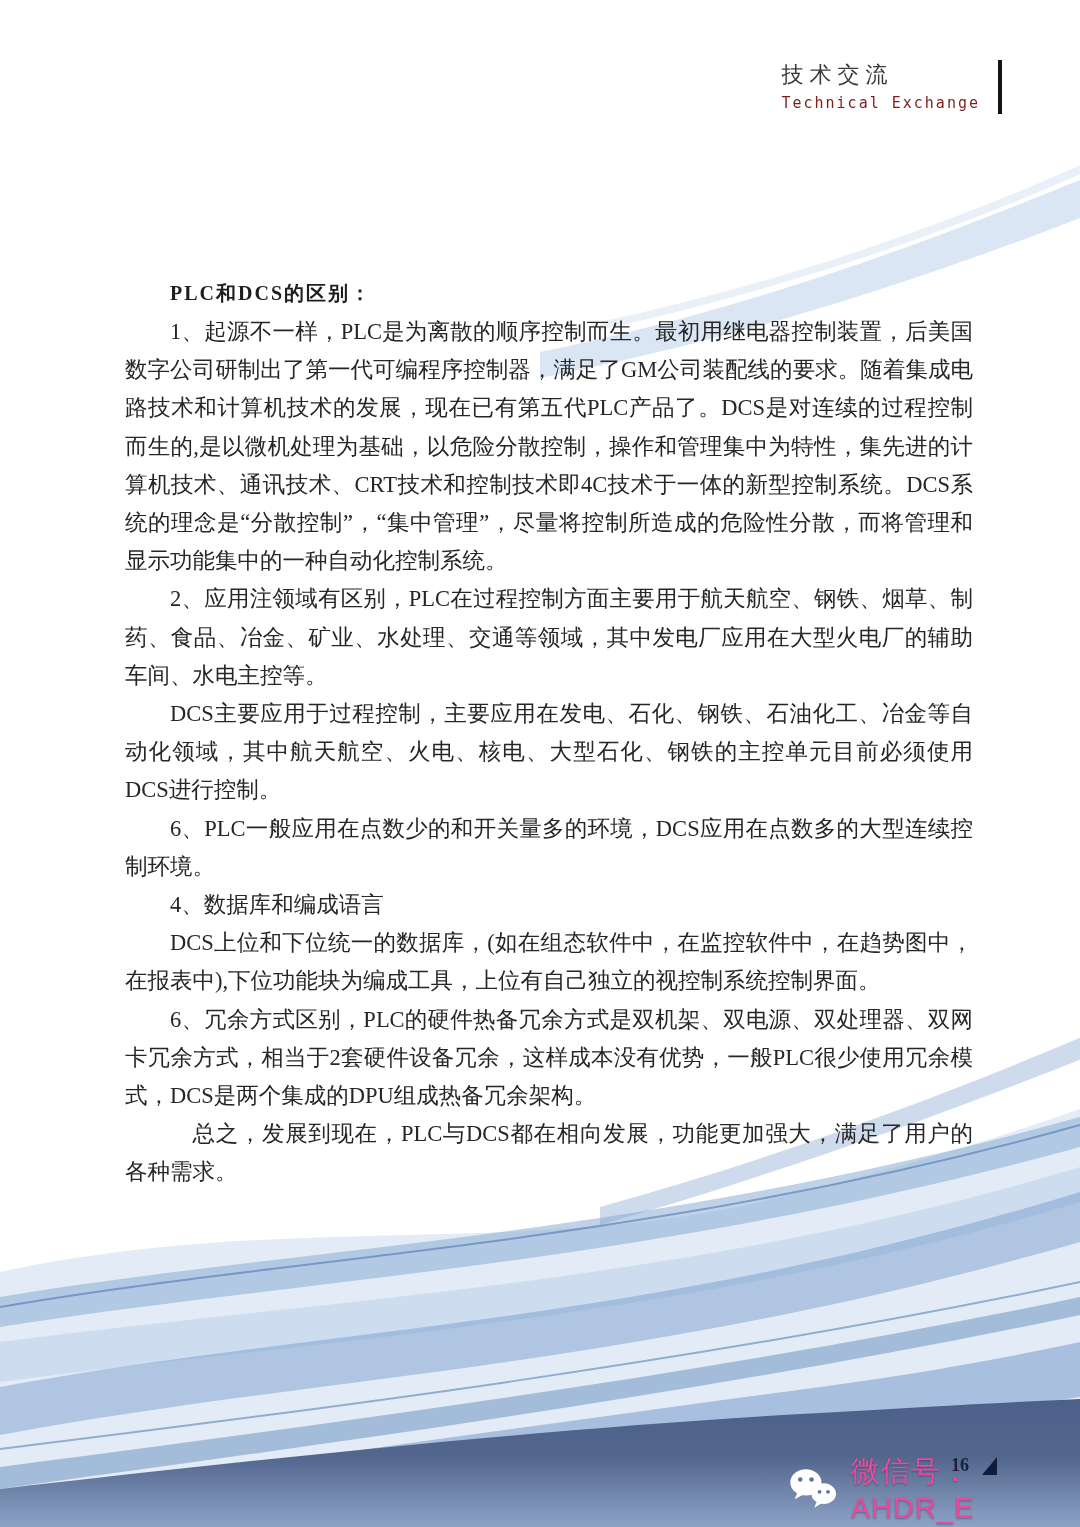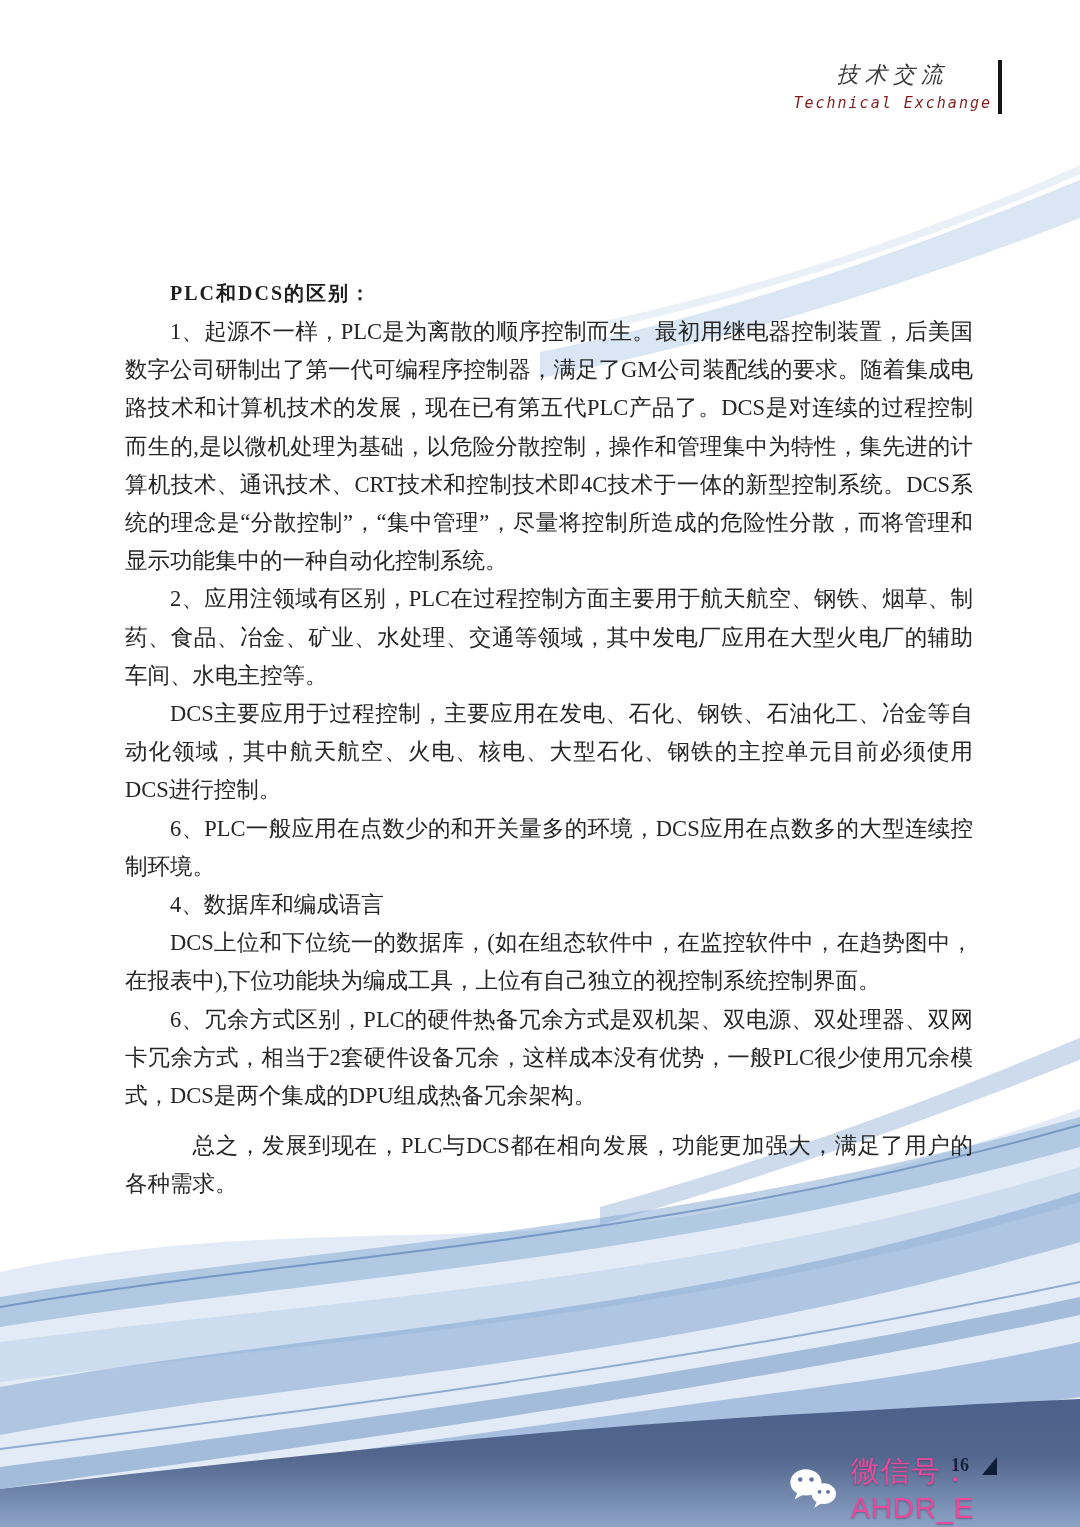--- a/index.html
+++ b/index.html
@@ -7,22 +7,22 @@
   .page{
     position:relative;
     width:1080px;height:1527px;
     margin:0 auto;
     background:#ffffff;
     overflow:hidden;
     font-family:"Liberation Serif","DejaVu Serif",serif;
   }
   
   .hdr{
-    position:absolute;top:60px;right:88px;
-    text-align:center;color:#3d3d3d;font-style:italic;
+    position:absolute;top:60px;right:100px;
+    text-align:left;color:#3d3d3d;
   }
   .hdr-cn{
     font-size:22px;letter-spacing:6px;color:#3a3a3a;
     font-family:"Liberation Serif","DejaVu Serif",serif;
   }
   .hdr-en{
     margin-top:4px;font-size:15px;letter-spacing:2px;color:#7f1d1d;
     font-family:"DejaVu Sans Mono","Liberation Mono",monospace;
   }
   .hdr-rule{
@@ -36,21 +36,21 @@
   }
   .article h1{
     margin:0 0 6px 0;padding-left:45px;
     font-size:20px;font-weight:bold;letter-spacing:2px;color:#1e1e1e;
   }
   .article p{
     margin:0;text-indent:2em;
     font-size:22.5px;line-height:38.2px;
     text-align:justify;
   }
-  .article p.p-final{text-indent:3em;margin-top:12px;}
+  .article p.p-final{text-indent:3em;margin-top:0;}
   
   .wave-top{position:absolute;top:0;left:0;width:1080px;height:400px;z-index:0;pointer-events:none;}
   .wave-bottom{position:absolute;bottom:0;left:0;width:1080px;height:530px;z-index:1;pointer-events:none;}
   
   .wechat{
     position:absolute;left:788px;top:1452px;z-index:4;
     display:flex;align-items:center;gap:10px;
     color:#ec4899;font-family:"Liberation Sans","DejaVu Sans",sans-serif;
   }
   .wechat-label{font-size:29px;letter-spacing:1px;text-shadow:0 1px 2px rgba(20,35,70,.4);}

